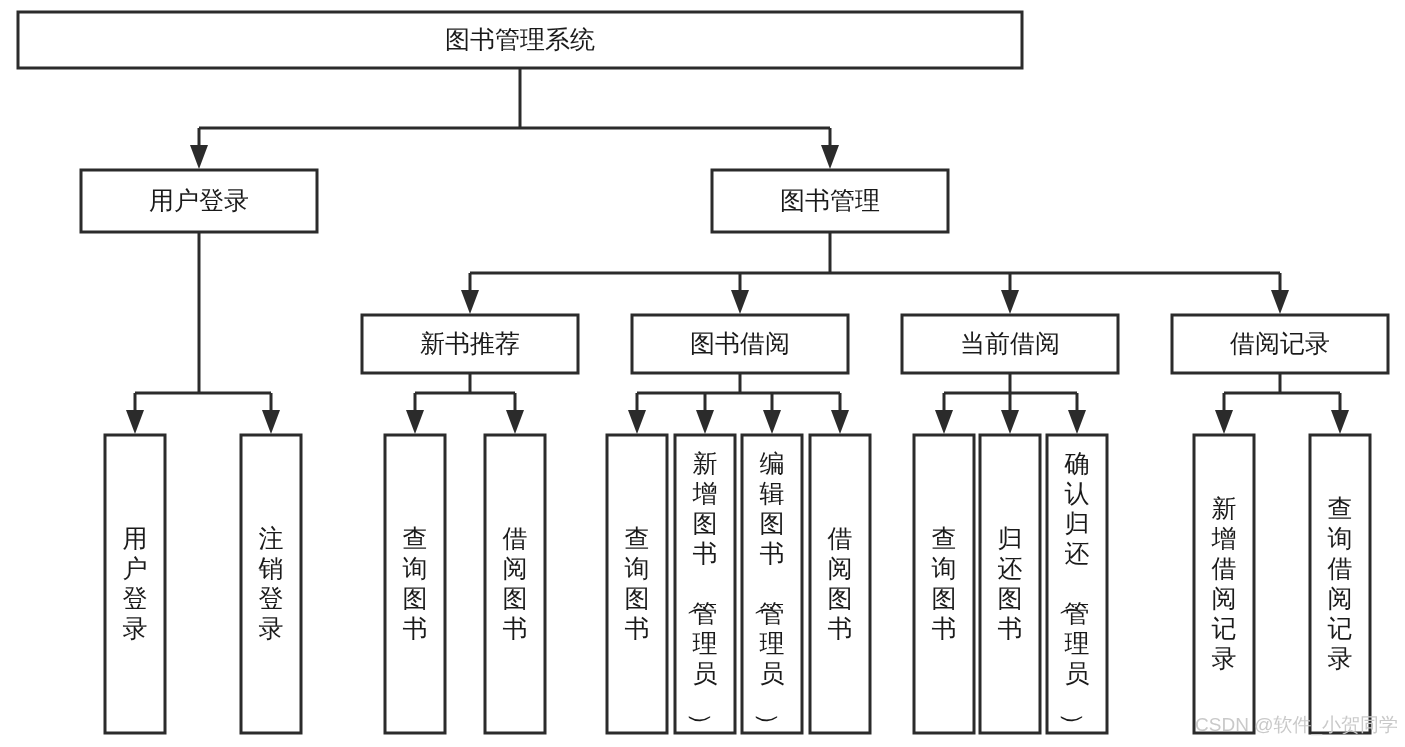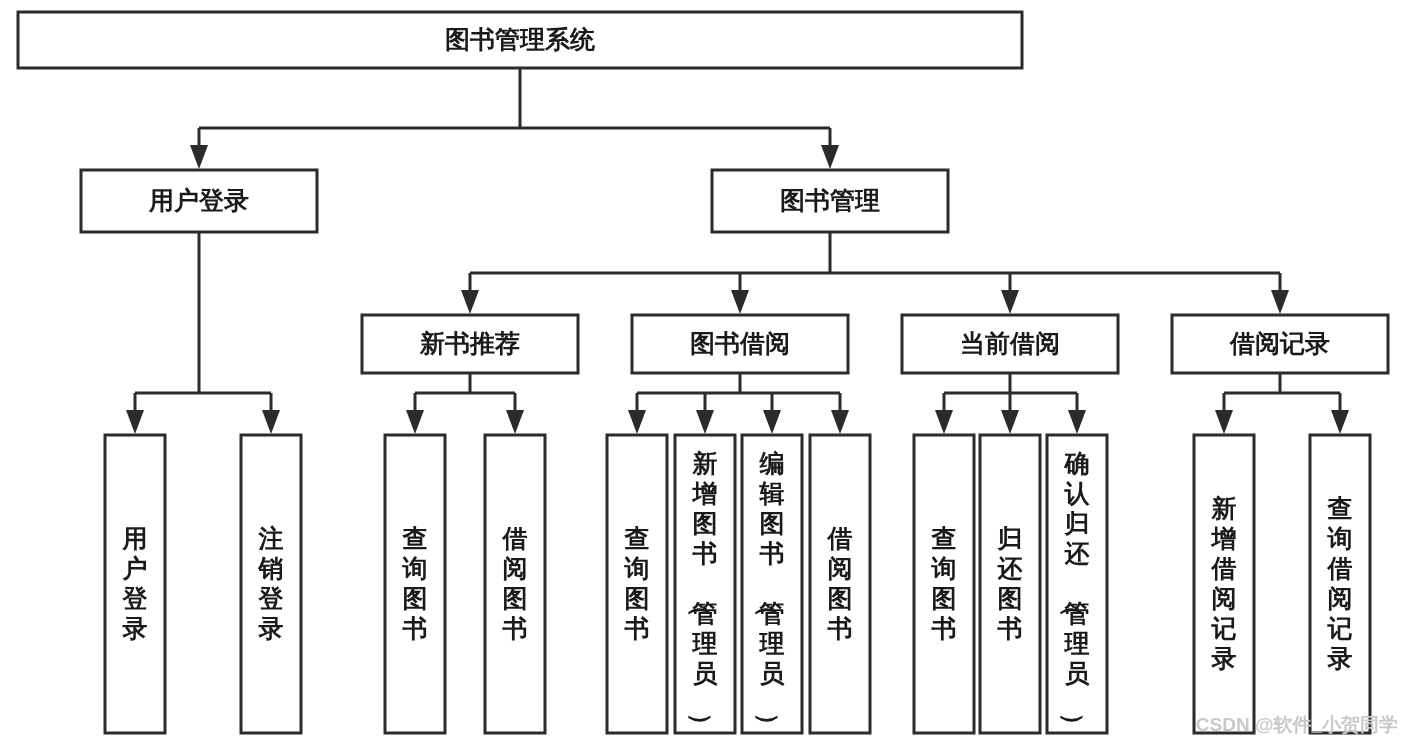--- a/index.html
+++ b/index.html
@@ -11,21 +11,20 @@
     width: 1405px;
     height: 747px;
     font-family: "Liberation Sans", "DejaVu Sans", sans-serif;
     overflow: hidden;
     position: relative;
   }
   #diagram-root {
     position: relative;
     width: 1405px;
     height: 747px;
-    font-weight: bold;
   }
   svg#tree-svg {
     position: absolute;
     top: 0;
     left: 0;
     width: 1405px;
     height: 747px;
   }
   .node-box {
     fill: #ffffff;

